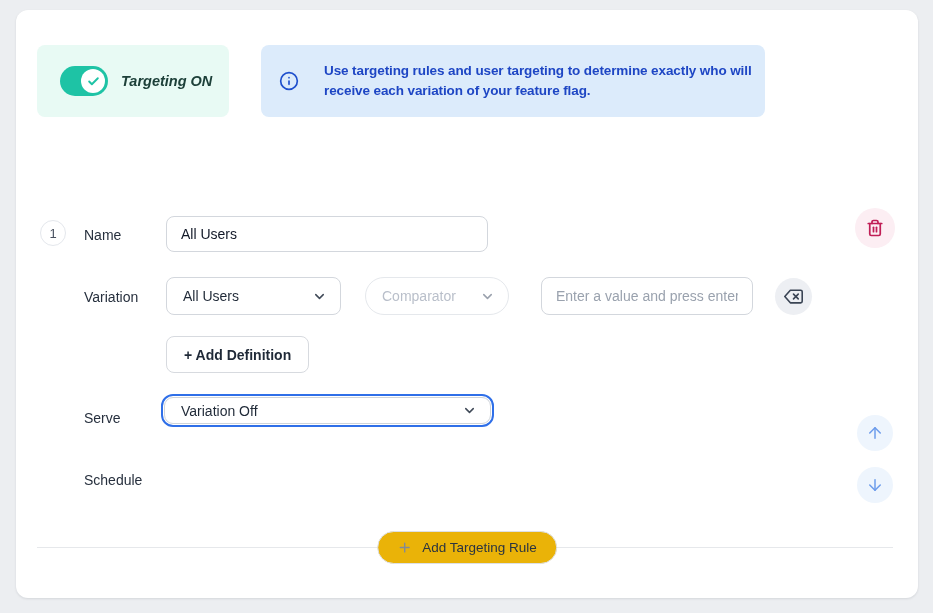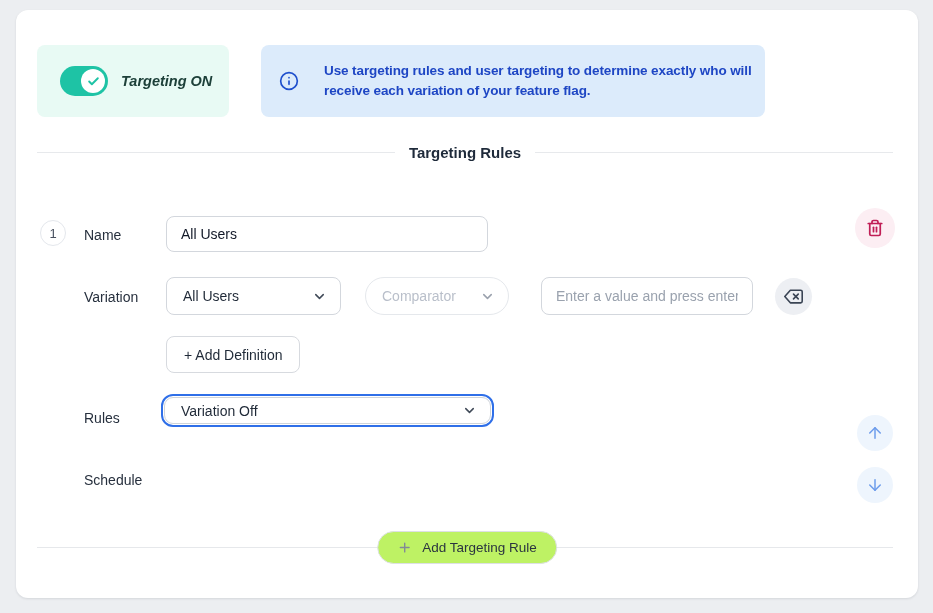--- a/index.html
+++ b/index.html
@@ -100,28 +100,28 @@
     display:flex; align-items:center; justify-content:center; padding:0;
   }
   .trash-button { left:839px; top:198px; width:40px; height:40px; background:#fceef3; }
   .backspace-button { left:759px; top:268px; width:37px; height:37px; background:#edeff3; }
   .arrow-up-button { left:841px; top:405px; width:36px; height:36px; background:#eef5fd; }
   .arrow-down-button { left:841px; top:457px; width:36px; height:36px; background:#eef5fd; }
 
   .add-def-button {
     position:absolute; left:150px; top:326px; height:37px; padding:0 17px;
     background:#fff; border:1px solid #d7dadf; border-radius:8px;
-    font-family:"Liberation Sans",sans-serif; font-size:14px; font-weight:400;
+    font-family:"Liberation Sans",sans-serif; font-size:14px; font-weight:700;
     color:#1f2937; cursor:pointer;
   }
   
   .bottom-divider { position:absolute; left:21px; top:537px; width:856px; height:1px; background:#e6e8eb; }
   .add-rule-button {
     position:absolute; left:50%; top:521px; transform:translateX(-50%);
-    height:33px; padding:0 19px; background:#bef264;
+    height:33px; padding:0 19px; background:#eab308;
     border:1px solid #dde0e5; border-radius:17px;
     display:flex; align-items:center; gap:10px; cursor:pointer;
     font-family:"Liberation Sans",sans-serif;
   }
   .add-rule-button .label { font-size:13.5px; font-weight:500; color:#2b3440; white-space:nowrap; }
   svg { display:block; }
 </style>
 </head>
 <body>
 
@@ -144,25 +144,20 @@
     <span class="info-icon">
       <svg width="20" height="20" viewBox="0 0 24 24" fill="none" stroke="#1e4fcd" stroke-width="2" stroke-linecap="round" stroke-linejoin="round">
           <circle cx="12" cy="12" r="10"></circle>
           <line x1="12" y1="16" x2="12" y2="12"></line>
           <line x1="12" y1="8" x2="12.01" y2="8"></line>
         </svg>
     </span>
     <div class="info-text">Use targeting rules and user targeting to determine exactly who will receive each variation of your feature flag.</div>
   </div>
 
-  <div class="section-head">
-    <div class="rule-line"></div>
-    <div class="section-title">Targeting Rules</div>
-    <div class="rule-line"></div>
-  </div>
 
   <div class="rule-number">1</div>
 
   <div class="field-label lbl-name">Name</div>
   <input class="text-field name-input" type="text" value="All Users" style="">
   <button class="icon-circle-button trash-button">
     <span>
       <svg width="18" height="18" viewBox="0 0 24 24" fill="none" stroke="#c01e56" stroke-width="2.3" stroke-linecap="round" stroke-linejoin="round">
           <path d="M3 6h18"></path>
           <path d="M19 6v14a2 2 0 0 1-2 2H7a2 2 0 0 1-2-2V6"></path>
@@ -196,21 +191,21 @@
       <svg width="19" height="19" viewBox="0 0 24 24" fill="none" stroke="#3a4454" stroke-width="2" stroke-linecap="round" stroke-linejoin="round">
           <path d="M21 4H8l-7 8 7 8h13a2 2 0 0 0 2-2V6a2 2 0 0 0-2-2z"></path>
           <line x1="18" y1="9" x2="12" y2="15"></line>
           <line x1="12" y1="9" x2="18" y2="15"></line>
         </svg>
     </span>
   </button>
 
   <button class="add-def-button">+ Add Definition</button>
 
-  <div class="field-label lbl-serve">Rules</div>
+  <div class="field-label lbl-serve">Serve</div>
   <div class="select sel-serve">
     <span>Variation Off</span>
     <span>
       <svg width="15" height="15" viewBox="0 0 24 24" fill="none" stroke="#404a58" stroke-width="2.4" stroke-linecap="round" stroke-linejoin="round">
           <path d="m6 9 6 6 6-6"></path>
         </svg>
     </span>
   </div>
 
   <div class="field-label lbl-schedule">Schedule</div>

